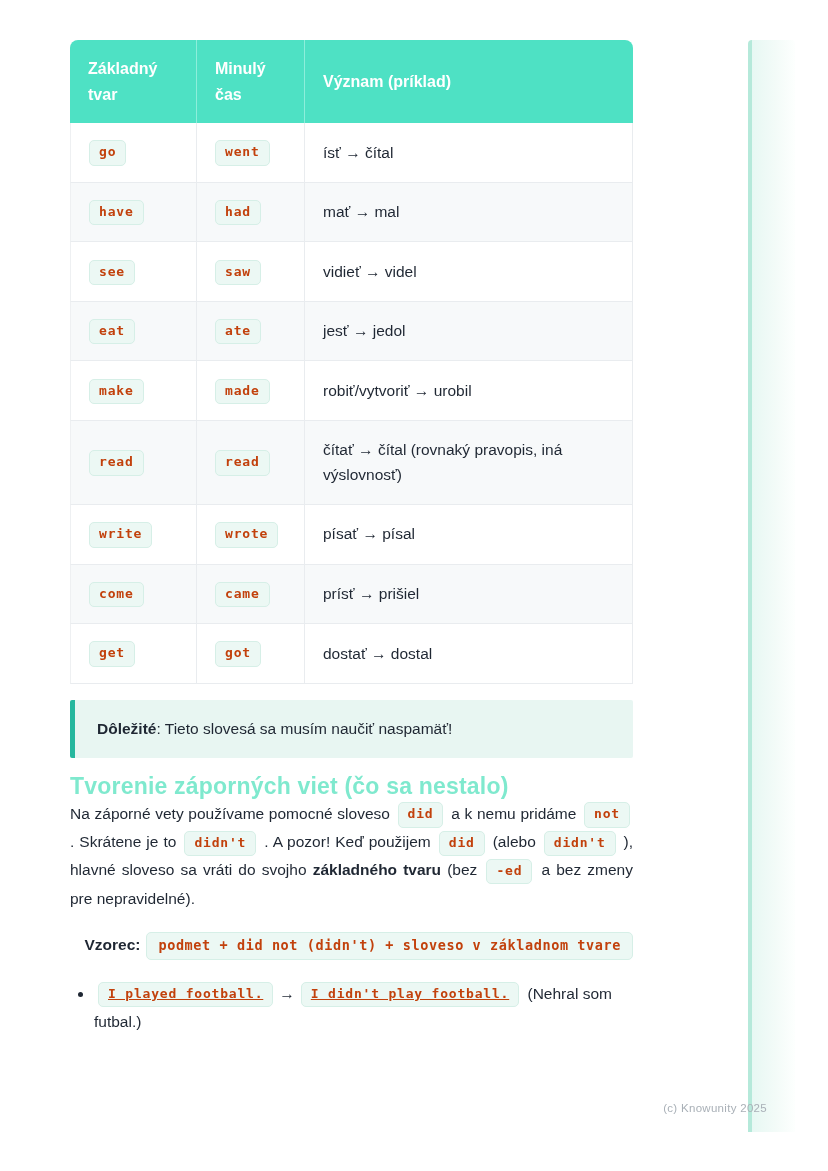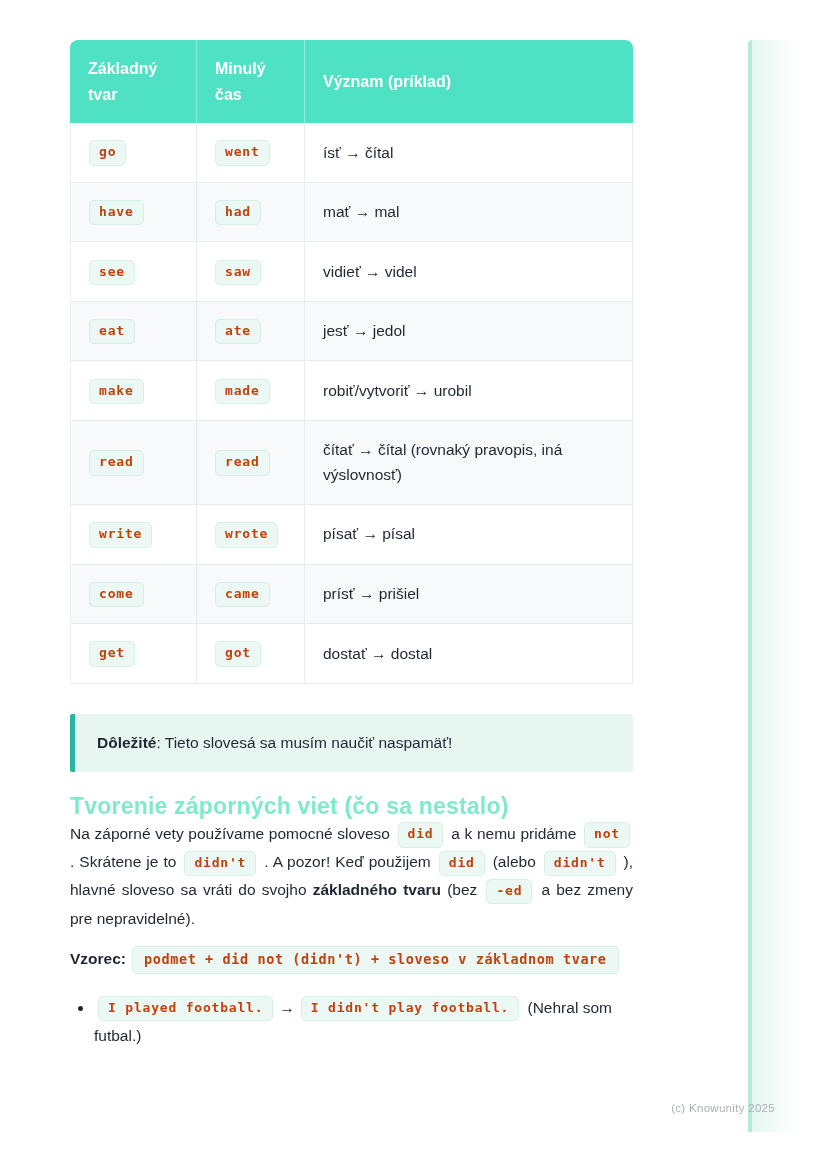--- a/index.html
+++ b/index.html
@@ -79,78 +79,79 @@
     border: 1px solid #d6efe7;
     border-radius: 5px;
     padding: 3px 9px 4px 9px;
     line-height: 1.25;
     white-space: nowrap;
     vertical-align: middle;
   }
 
   
   .callout {
-    margin-top: 30px;
+    margin-top: 16px;
     background: #e8f6f2;
     border-left: 5px solid #26b79e;
     border-radius: 2px;
     padding: 18px 22px;
     font-size: 15.5px;
     line-height: 1.45;
     color: #1f2733;
   }
   .callout strong { font-weight: 700; }
 
   
   h2.section-heading {
-    margin-top: 21px;
+    margin-top: 15px;
     font-size: 23px;
     font-weight: 700;
     color: #7fe9ce;
     letter-spacing: 0.2px;
   }
 
   
   p.body-text {
     font-size: 15.5px;
     line-height: 1.82;
     text-align: justify;
     color: #1f2733;
   }
   p.body-text code.badge { margin: 0 3px; }
   p.body-text strong { font-weight: 700; }
 
   
   p.formula {
-    margin-top: 13px;
+    margin-top: 19px;
     font-size: 15.5px;
     line-height: 1.6;
+    text-align: right;
   }
   p.formula strong { font-weight: 700; }
   p.formula code.badge { margin-left: 6px; font-size: 13.5px; letter-spacing: 0.6px; padding: 4px 11px 5px 11px; }
 
   
   ul.examples {
     margin-top: 20px;
     padding-left: 24px;
     list-style: disc;
   }
   ul.examples li {
     font-size: 15.5px;
     line-height: 1.85;
     color: #1f2733;
   }
-  ul.examples code.badge { margin: 0 4px; }
+  ul.examples code.badge { margin: 0 4px; text-decoration: underline; }
   .arrow-glyph { margin: 0 2px; }
 
   
   .footer {
     position: absolute;
     top: 1102px;
-    right: 53px;
+    right: 61px;
     font-size: 11.5px;
     color: #a9b0b7;
     letter-spacing: 0.3px;
   }
 </style>
 </head>
 <body>
 
 <div class="page">
 

